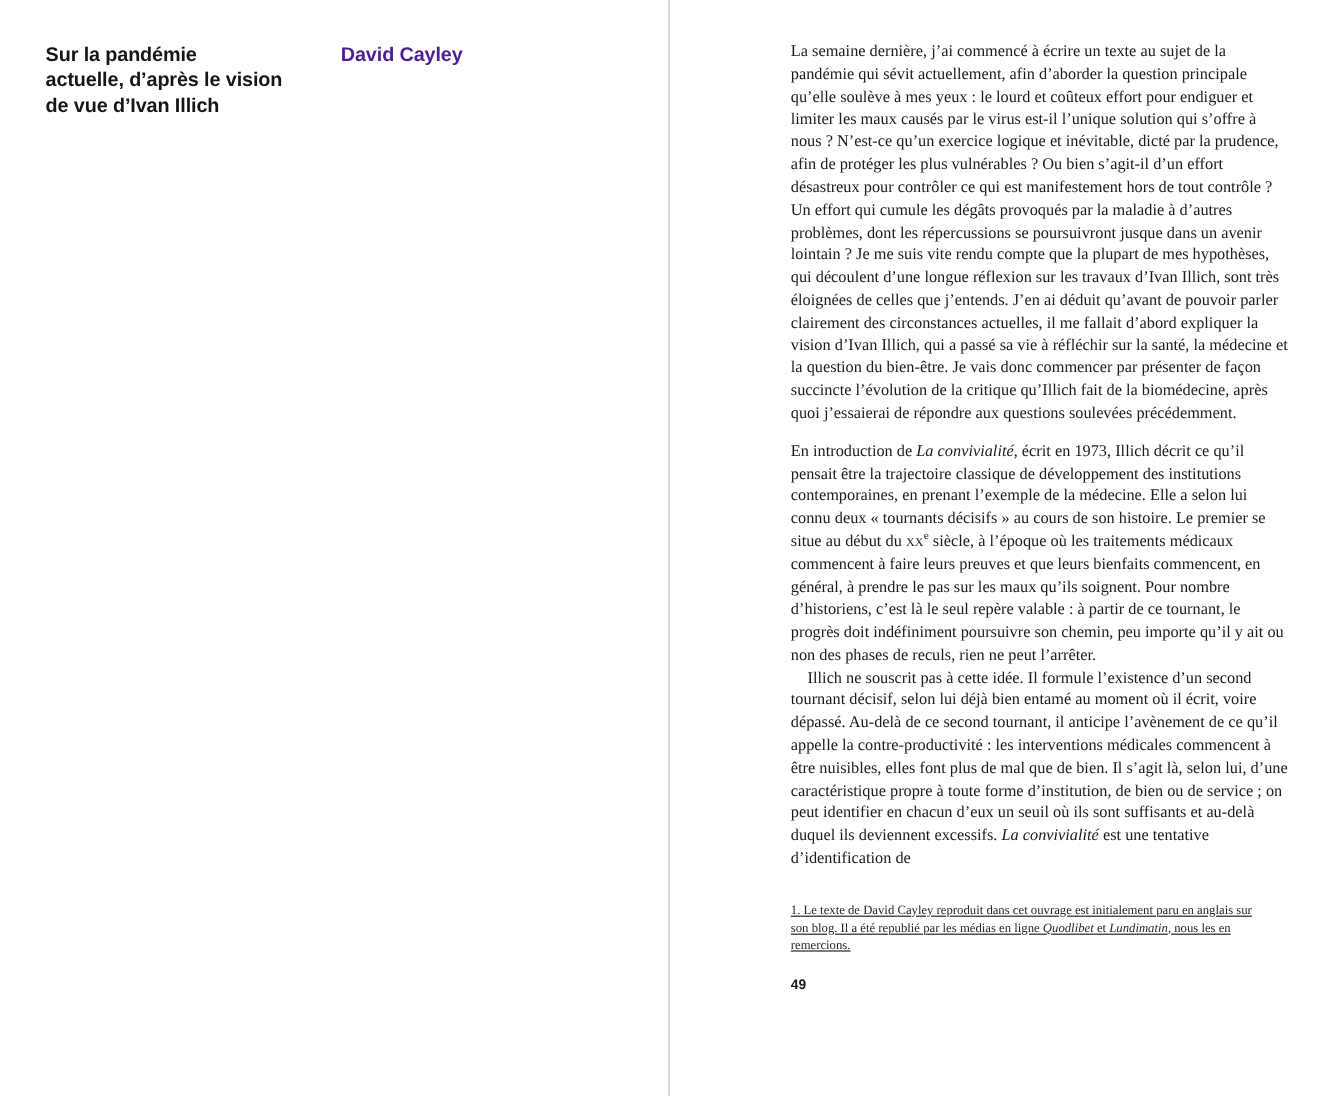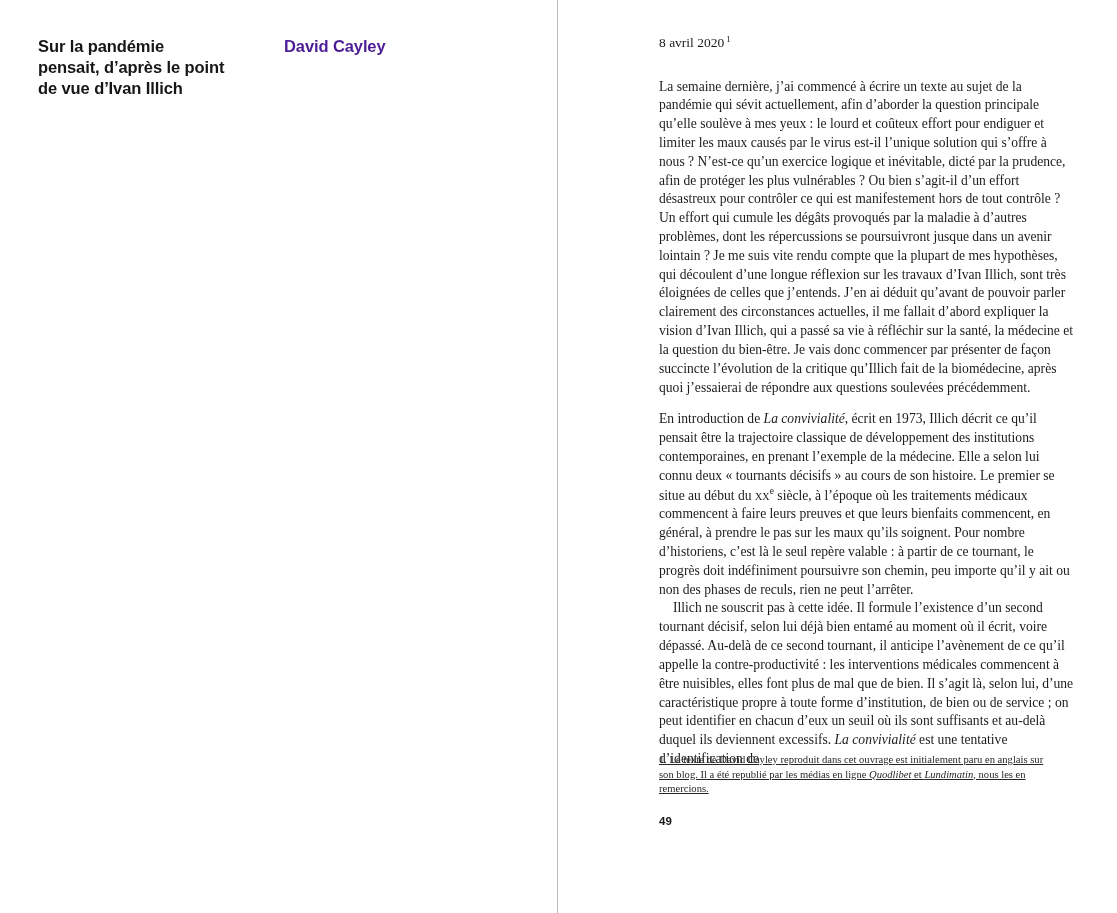--- a/index.html
+++ b/index.html
@@ -147,30 +147,29 @@
   }
 </style>
 </head>
 <body>
 
 <div class="spread">
 
   <div class="page page-left">
     <div class="title-block">
       <h1 class="doc-title">Sur la pandémie
-pensait, d’après le point
+actuelle, d’après le vision
 de vue d’Ivan Illich</h1>
       <p class="doc-author">David Cayley</p>
     </div>
   </div>
 
   <div class="page page-right">
     <div class="text-column">
 
-      <p class="dateline"><span>8 avril 2020</span><sup>1</sup></p>
 
       <p class="body-par">La semaine dernière, j’ai commencé à écrire un texte au sujet de la pandémie qui sévit actuellement, afin d’aborder la question principale qu’elle soulève à mes yeux : le lourd et coûteux effort pour endiguer et limiter les maux causés par le virus est-il l’unique solution qui s’offre à nous ? N’est-ce qu’un exercice logique et inévitable, dicté par la prudence, afin de protéger les plus vulnérables ? Ou bien s’agit-il d’un effort désastreux pour contrôler ce qui est manifestement hors de tout contrôle ? Un effort qui cumule les dégâts provoqués par la maladie à d’autres problèmes, dont les répercussions se poursuivront jusque dans un avenir lointain ? Je me suis vite rendu compte que la plupart de mes hypothèses, qui découlent d’une longue réflexion sur les travaux d’Ivan Illich, sont très éloignées de celles que j’entends. J’en ai déduit qu’avant de pouvoir parler clairement des circonstances actuelles, il me fallait d’abord expliquer la vision d’Ivan Illich, qui a passé sa vie à réfléchir sur la santé, la médecine et la question du bien-être. Je vais donc commencer par présenter de façon succincte l’évolution de la critique qu’Illich fait de la biomédecine, après quoi j’essaierai de répondre aux questions soulevées précédemment.</p>
 
       <p class="body-par"><span>En introduction de </span><i>La convivialité</i><span>, écrit en 1973, Illich décrit ce qu’il pensait être la trajectoire classique de développement des institutions contemporaines, en prenant l’exemple de la médecine. Elle a selon lui connu deux « tournants décisifs » au cours de son histoire. Le premier se situe au début du </span><span class="smallcap">xx</span><span class="sc-sup">e</span><span> siècle, à l’époque où les traitements médicaux commencent à faire leurs preuves et que leurs bienfaits commencent, en général, à prendre le pas sur les maux qu’ils soignent. Pour nombre d’historiens, c’est là le seul repère valable : à partir de ce tournant, le progrès doit indéfiniment poursuivre son chemin, peu importe qu’il y ait ou non des phases de reculs, rien ne peut l’arrêter.</span></p>
 
       <p class="body-par indented"><span>Illich ne souscrit pas à cette idée. Il formule l’existence d’un second tournant décisif, selon lui déjà bien entamé au moment où il écrit, voire dépassé. Au-delà de ce second tournant, il anticipe l’avènement de ce qu’il appelle la contre-productivité : les interventions médicales commencent à être nuisibles, elles font plus de mal que de bien. Il s’agit là, selon lui, d’une caractéristique propre à toute forme d’institution, de bien ou de service ; on peut identifier en chacun d’eux un seuil où ils sont suffisants et au-delà duquel ils deviennent excessifs. </span><i>La convivialité</i><span> est une tentative d’identification de</span></p>
 
     </div>
 
     <div class="footnote"><span>1.</span><span> Le texte de David Cayley reproduit dans cet ouvrage est initialement paru en anglais sur son blog. Il a été republié par les médias en ligne </span><i>Quodlibet</i><span> et </span><i>Lundimatin</i><span>, nous les en remercions.</span></div>

